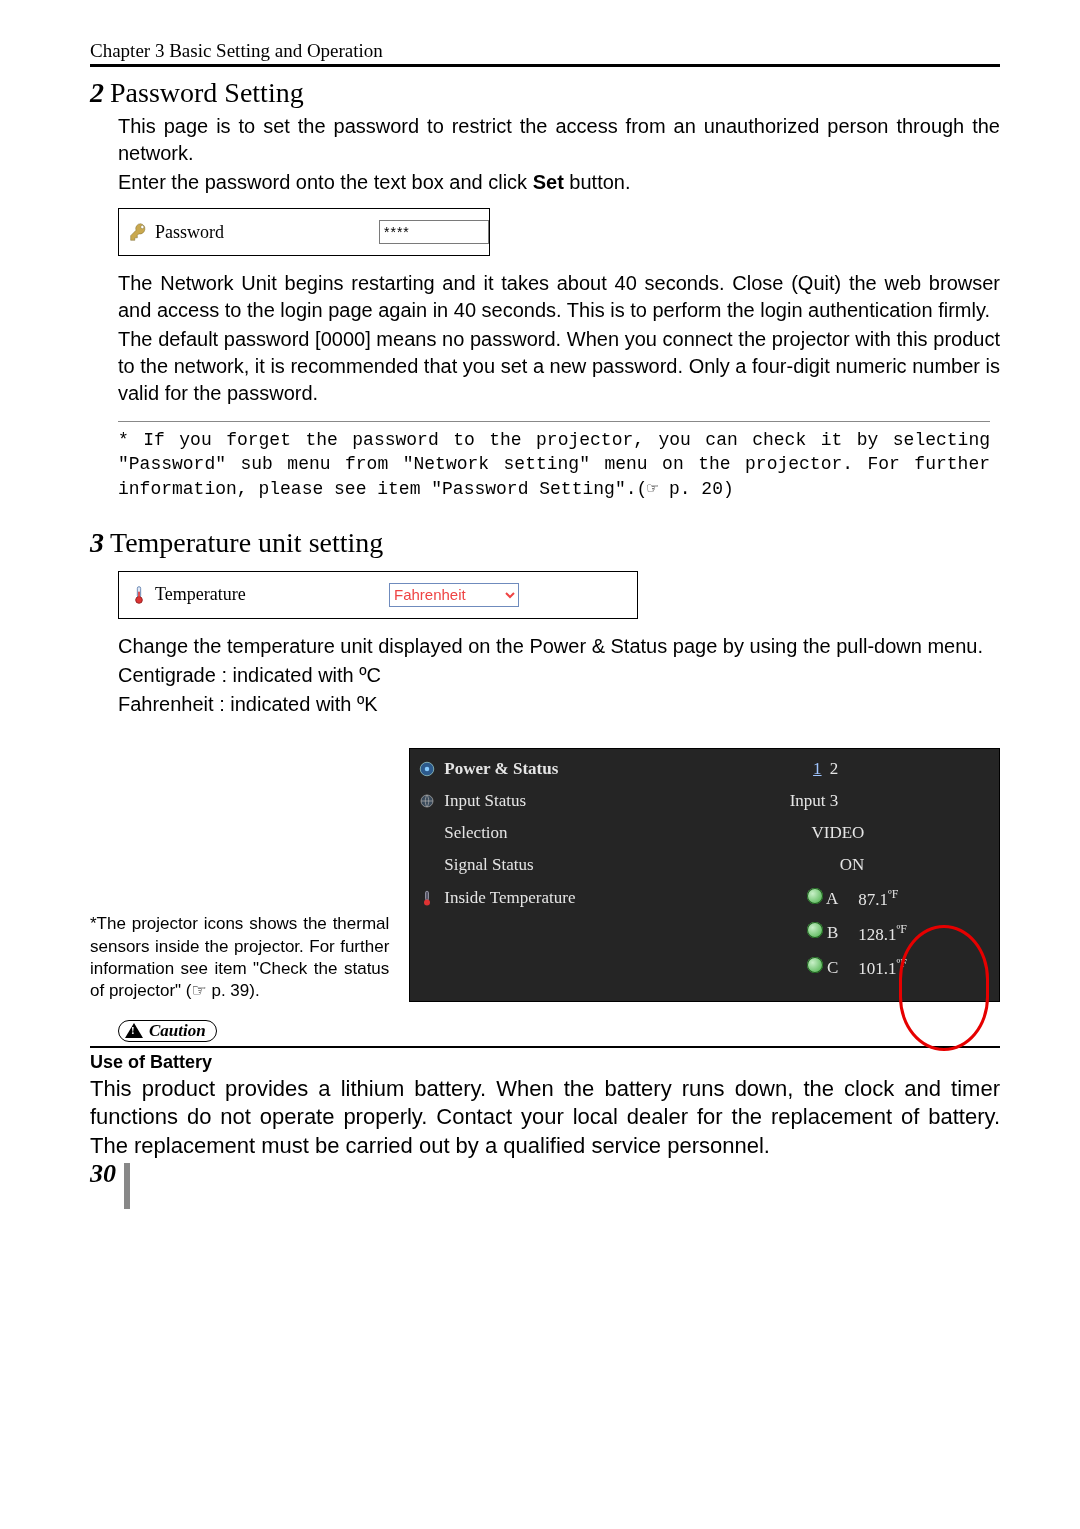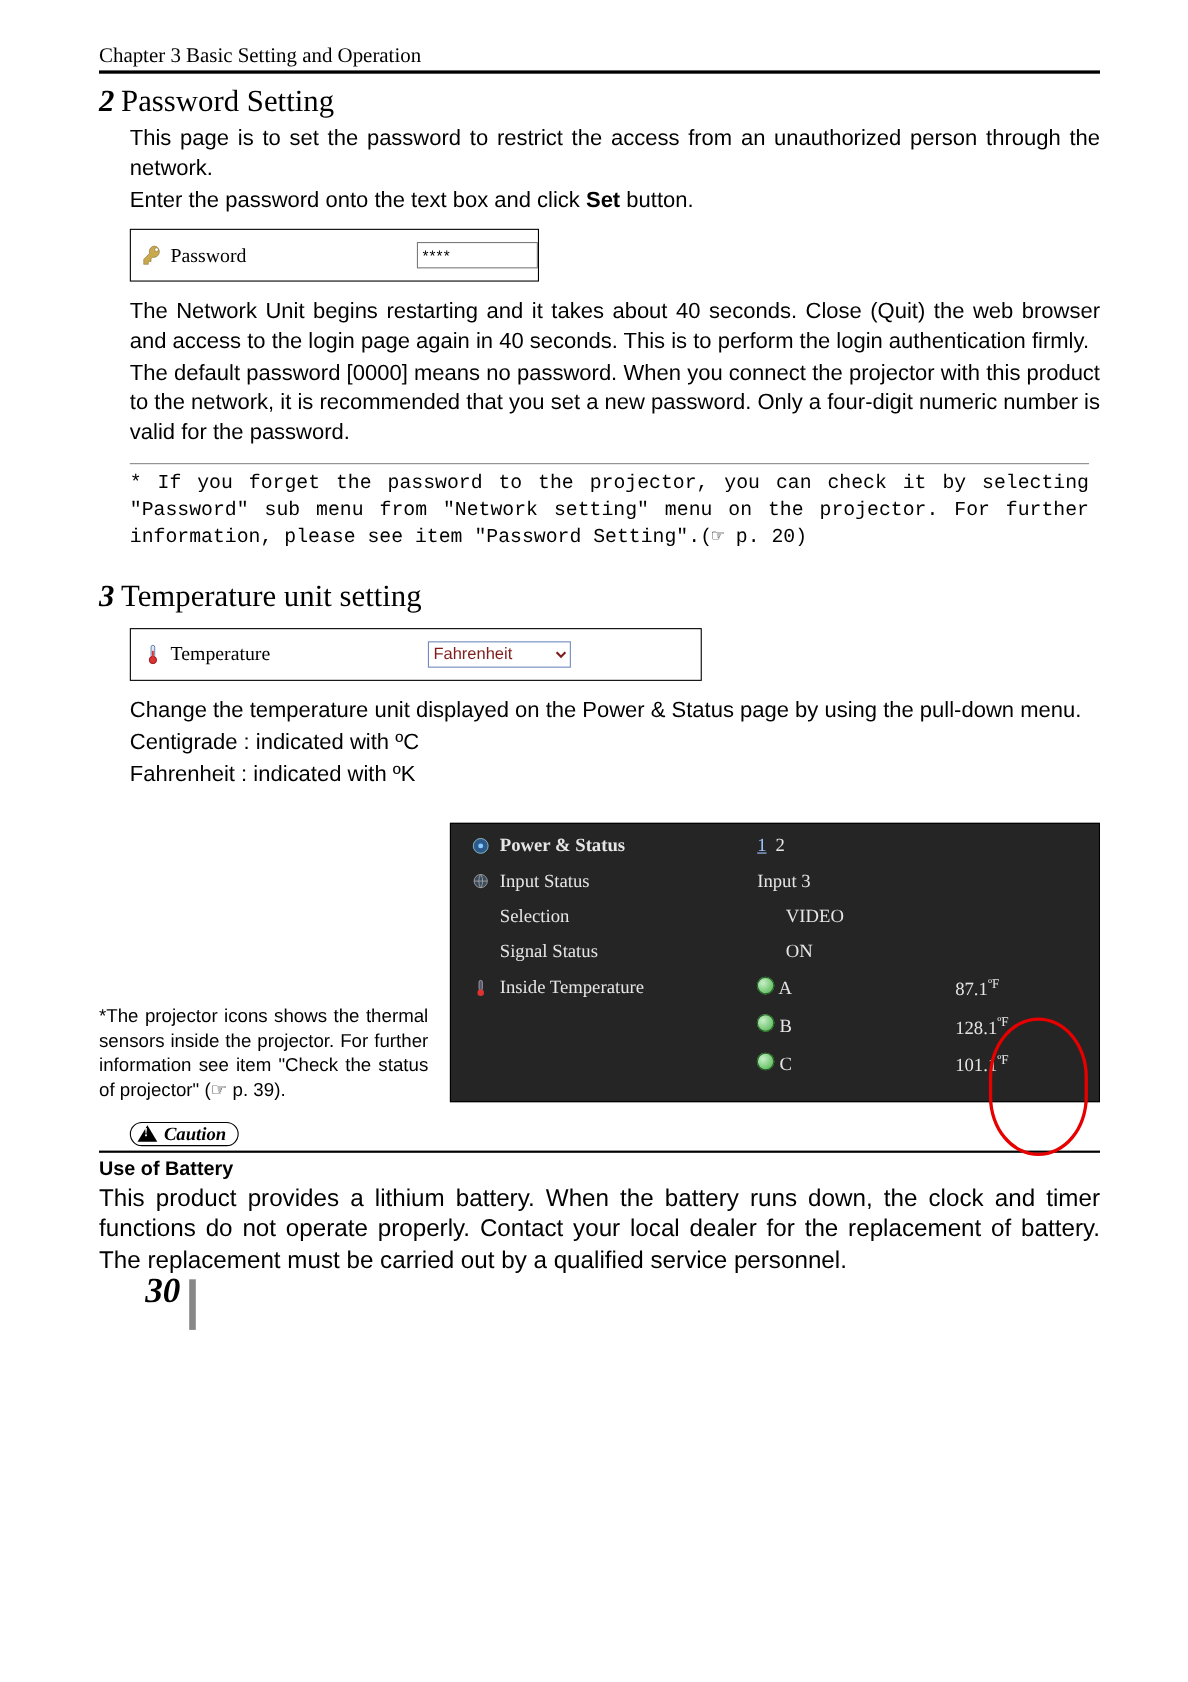--- a/index.html
+++ b/index.html
@@ -77,21 +77,21 @@
     height: 22px;
     font-size: 14px;
     letter-spacing: 1px;
     padding: 0 4px;
     border: 1px solid #7a7a7a;
   }
   .temp-select {
     width: 130px;
     height: 24px;
     font-size: 15px;
-    color: #7f1d1d;
+    color: #ef4444;
     border: 1px solid #6f8bbd;
     background: #fff;
   }
   .icon-key, .icon-therm {
     width: 20px; height: 20px;
     display:inline-block;
   }
   .power-status-panel {
     border: 1.5px solid #000;
     width: 590px;
@@ -99,25 +99,25 @@
     background: #252525;
     color: #e5e5e5;
     font-family: "Times New Roman", serif;
     font-size: 17px;
     position: relative;
     padding: 4px 0 16px 0;
   }
   .ps-row {
     display:flex;
     align-items:center;
-    padding: 6px 18px;
+    padding: 6px 8px;
     gap: 20px;
   }
   .ps-row .col1 { flex: 0 0 240px; display:flex; align-items:center; gap:8px; }
-  .ps-row .col2 { flex: 0 0 160px; }
+  .ps-row .col2 { flex: 0 0 160px; text-align: right; }
   .ps-row .col3 { flex: 1; padding-right: 26px; }
   .ps-header .col1 { font-weight: bold; }
   .ps-header .col2 a { color: #9fc5ff; text-decoration: underline; margin-right:4px;}
   .ps-indent .col1 { padding-left: 26px; }
   .red-circle {
     position: absolute;
     right: 10px;
     top: 176px;
     width: 84px;
     height: 120px;
@@ -184,24 +184,23 @@
   }
   .caution-body {
     font-size: 22px;
     line-height: 1.3;
     text-align: justify;
   }
   .page-number {
     font-family: "Palatino Linotype", Georgia, serif;
     font-style: italic;
     font-weight: bold;
-    font-size: 32px;
+    font-size: 26px;
     position: relative;
     margin-top: -8px;
-    margin-left: 42px;
   }
   .page-number .bar {
     display:inline-block;
     width:6px; height:46px;
     background:#888;
     vertical-align: middle;
     margin-left: 8px;
     position:relative;
     top:10px;
   }

